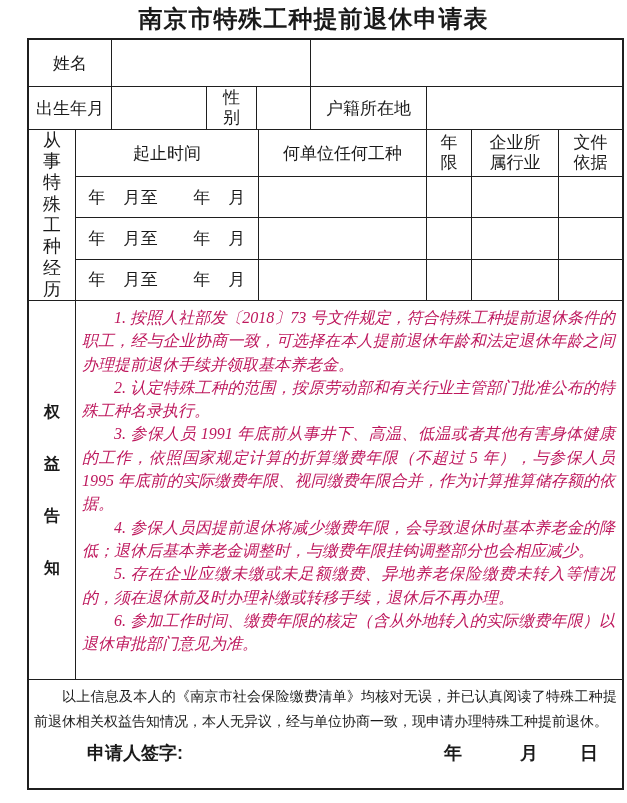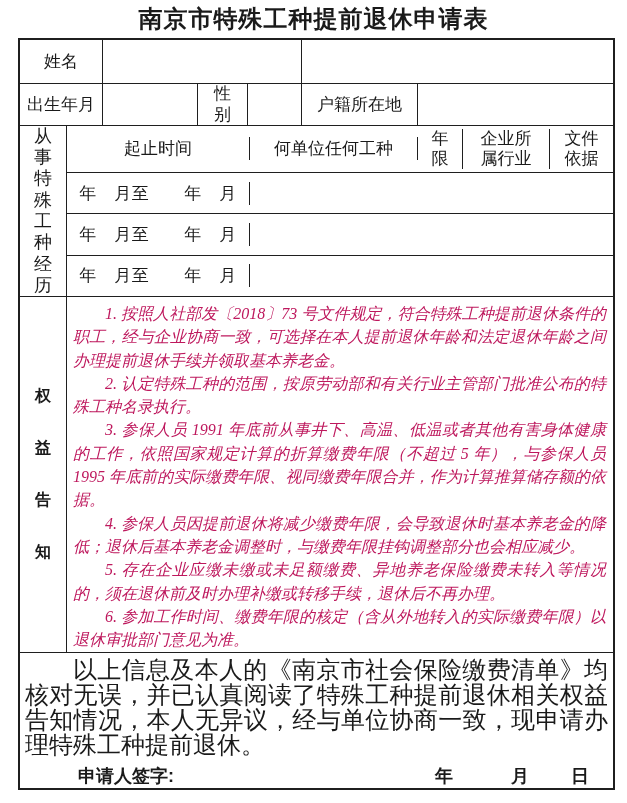--- a/index.html
+++ b/index.html
@@ -12,21 +12,21 @@
   }
   .page { position: relative; width: 627px; height: 803px; }
 
   .form-title {
     position: absolute; top: 3px; left: 0; width: 100%;
     text-align: center;
     font-size: 24px; font-weight: bold; letter-spacing: 1px;
   }
 
   .form-table {
-    position: absolute; left: 18px; top: 38px;
+    position: absolute; left: 27px; top: 38px;
     width: 597px; height: 752px;
     border: 2px solid #1f1f1f;
     display: flex; flex-direction: column;
     background: #fff;
   }
 
   .row { display: flex; border-bottom: 1px solid #1f1f1f; }
   .cell {
     border-right: 1px solid #1f1f1f;
     display: flex; align-items: center; justify-content: center;
@@ -51,21 +51,21 @@
   .exp-section { display: flex; height: 171px; border-bottom: 1px solid #1f1f1f; }
   .vcell {
     width: 47px; border-right: 1px solid #1f1f1f;
     display: flex; align-items: center; justify-content: center;
   }
   .vtext {
     width: 20px; word-break: break-all;
     font-size: 18px; line-height: 21.3px; text-align: center;
   }
   .exp-body { flex: 1; display: flex; flex-direction: column; }
-  .exp-row { display: flex; border-bottom: 1px solid #1f1f1f; flex: 1; align-items: center; }
+  .exp-row { display: flex; border-bottom: 1px solid #1f1f1f; flex: 1; }
   .exp-row.header { flex: none; height: 47px; }
   .exp-row:last-child { border-bottom: none; }
   .c-period { width: 183px; }
   .c-unit   { width: 168px; }
   .c-years  { width: 45px; }
   .c-industry { width: 87px; }
   .c-doc    { flex: 1; border-right: none; }
   .wrap-1 { width: 19px; word-break: break-all; line-height: 1.2; }
   .wrap-3 { width: 53px; word-break: break-all; line-height: 1.2; }
   .wrap-2 { width: 37px; word-break: break-all; line-height: 1.2; }
@@ -83,21 +83,21 @@
     font-style: italic;
     font-size: 16px; line-height: 23.3px;
     color: #be185d;
   }
   .notice-body p { text-indent: 2em; text-align: justify; }
 
   
   .decl-section { flex: 1; display: flex; flex-direction: column; }
   .decl-text {
     padding: 4px 5px 0 5px;
-    font-size: 24px; line-height: 25px;
+    font-size: 14px; line-height: 25px;
     text-indent: 2em; text-align: justify;
   }
   .sig-row {
     display: flex; align-items: center;
     margin-top: 7px;
     font-size: 18px; font-weight: bold;
   }
   .sig-label { margin-left: 58px; }
   .sig-space { flex: 1; }
   .d-year  { margin-right: 58px; }

